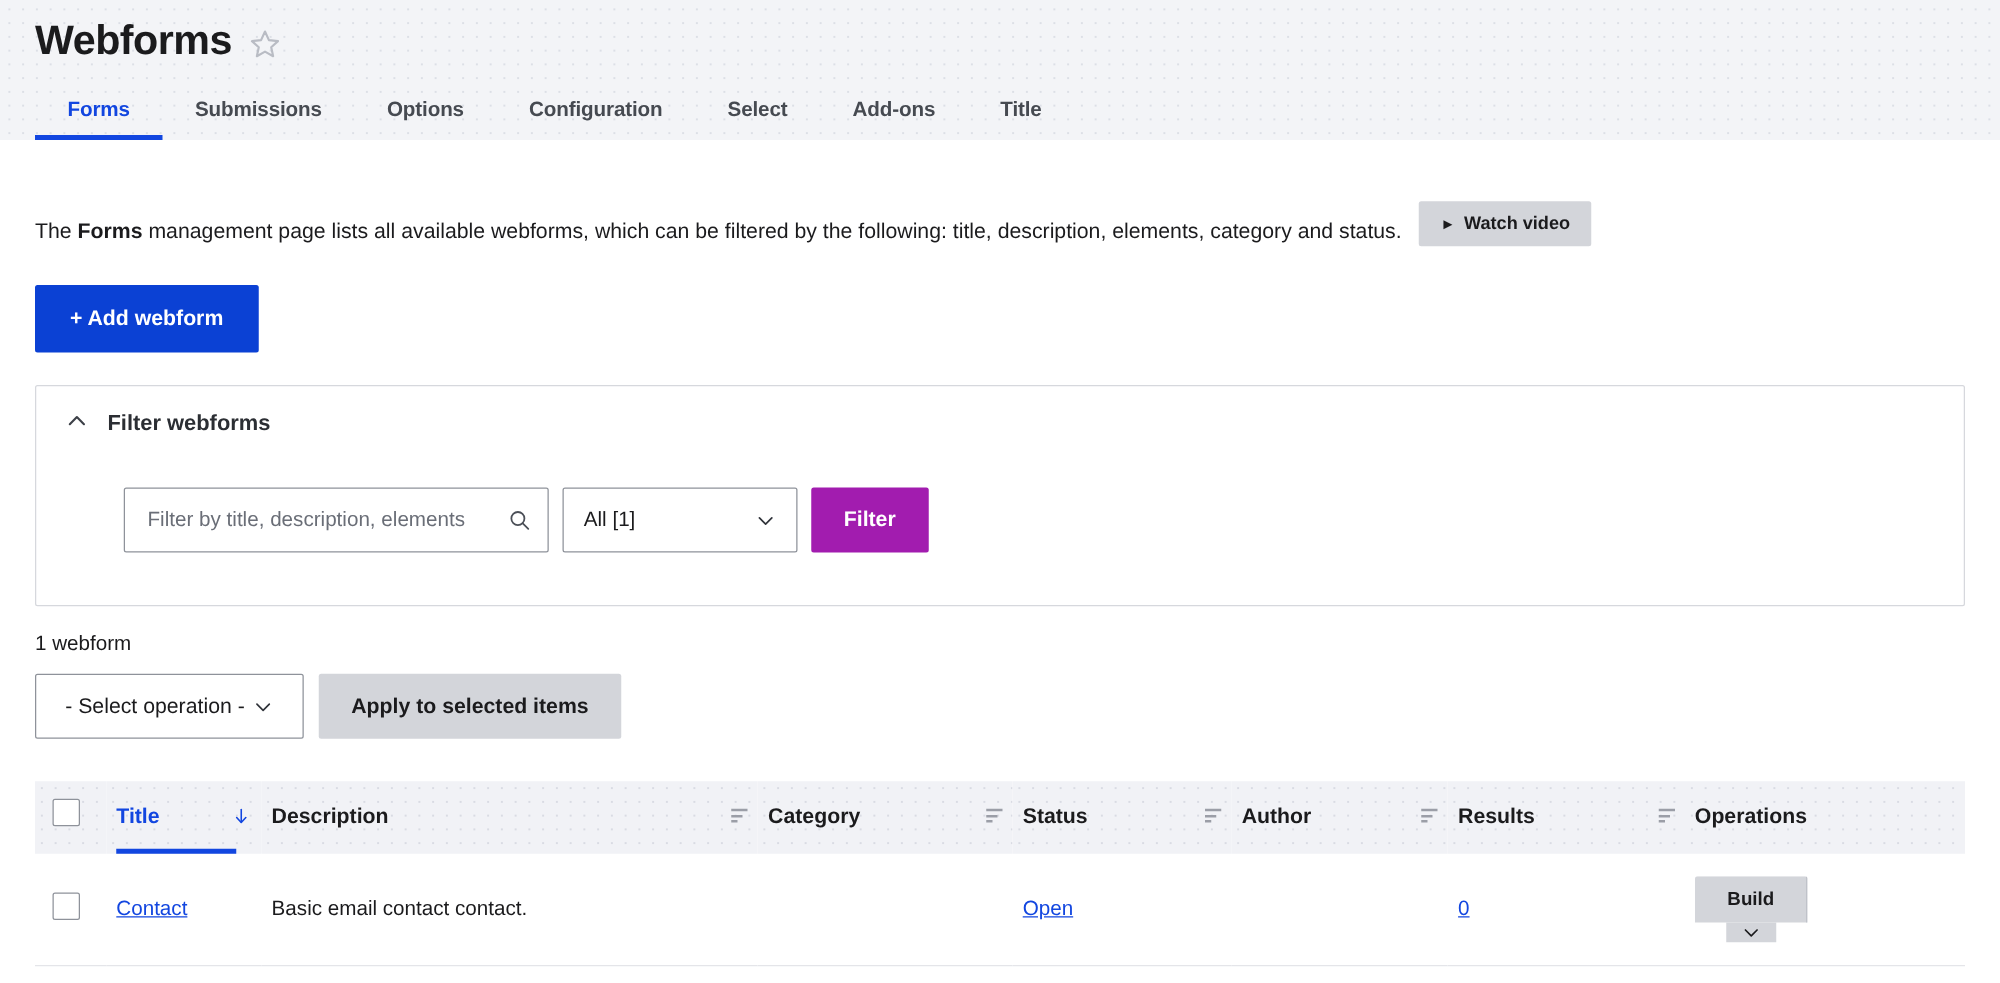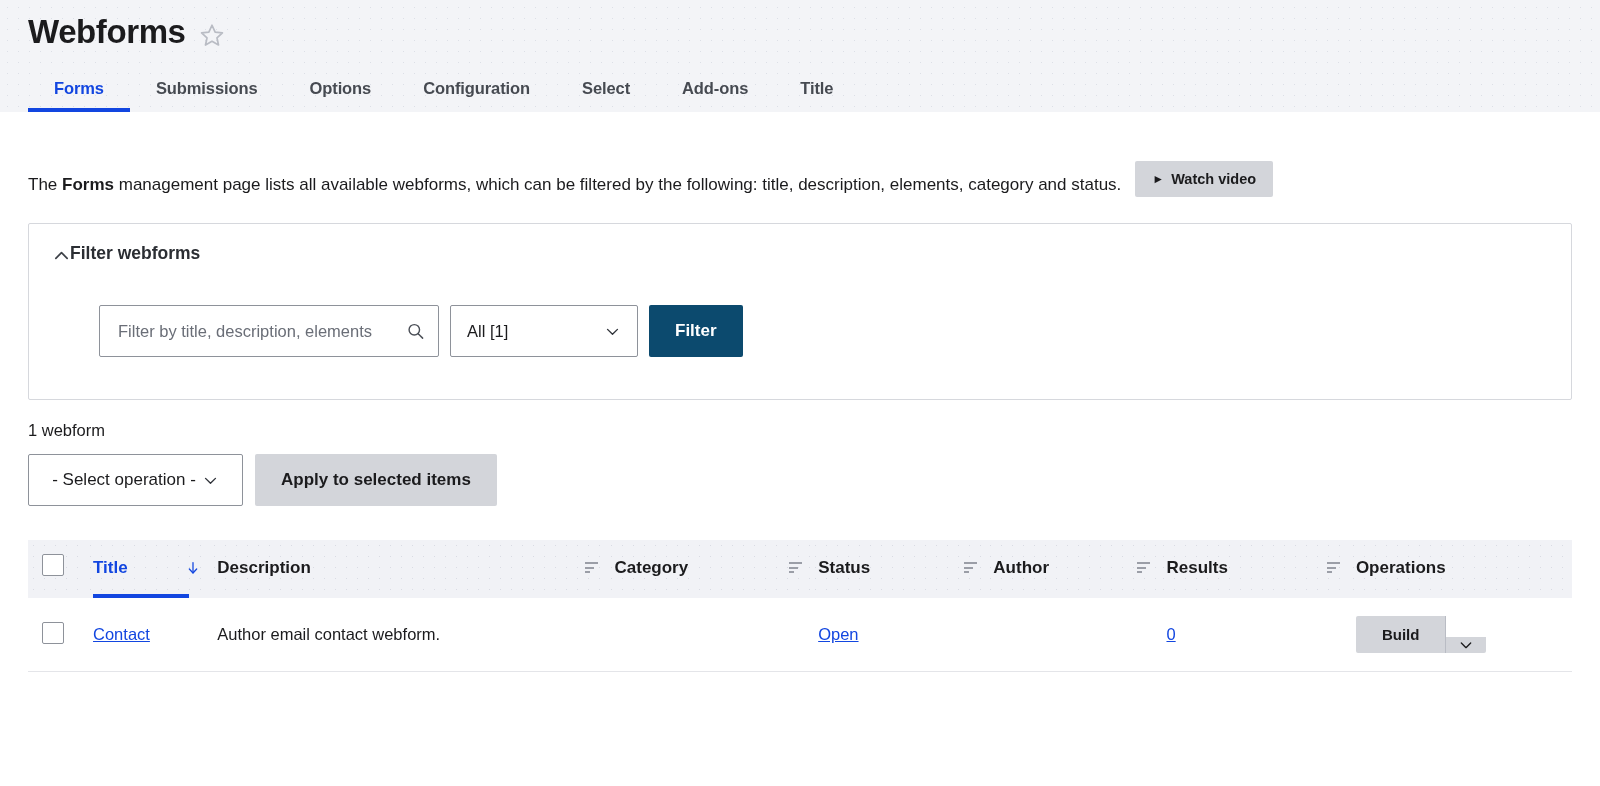--- a/index.html
+++ b/index.html
@@ -122,21 +122,22 @@
 
   
   .filter-panel {
     margin-top: 26px;
     border: 1px solid #d6d8dd;
     border-radius: 2px;
     background: #fff;
   }
   .filter-header {
     display: flex;
-    align-items: flex-end;
+    align-items: flex-start;
+    gap: 16px;
     padding: 19px 24px 10px 24px;
     cursor: pointer;
   }
   .chevron-up {
     width: 17px; height: 17px;
     color: #3d4148;
     display: inline-block;
   }
   .chevron-up svg, .chevron-down-ic svg { display: block; }
   .filter-header-label {
@@ -193,21 +194,21 @@
     font-size: 16.5px;
     cursor: pointer;
   }
   .select-box .val { flex: 1; }
   .chevron-down-ic {
     width: 17px; height: 17px;
     color: #30333a;
   }
 
   .filter-btn {
-    background: #0c4a6e;
+    background: #a21caf;
     color: #fff;
     font-size: 17px;
     font-weight: bold;
     border: none;
     border-radius: 2px;
     height: 52px;
     padding: 0 26px;
     cursor: pointer;
     font-family: "Liberation Sans", sans-serif;
   }
@@ -336,23 +337,24 @@
     display: inline-block;
     cursor: pointer;
   }
   a.link {
     color: #1246e0;
     text-decoration: underline;
     cursor: pointer;
   }
   .build-split {
     display: inline-flex;
-    align-items: flex-end;
+    align-items: center;
     border-radius: 2px;
     overflow: hidden;
+    flex-direction: column;
   }
   .build-main {
     background: #d3d5da;
     font-size: 15px;
     font-weight: bold;
     color: #1b1b1d;
     padding: 10px 26px;
     border: none;
     border-right: 1px solid #b9bcc4;
     cursor: pointer;
@@ -398,20 +400,21 @@
   <div class="intro-row">
     <div>
       <span>The </span><span class="strong">Forms</span><span> management page lists all available webforms, which can be filtered by the following: title, description, elements, category and status.</span>
     </div>
     <button class="watch-video">
       <span class="play-icon">►</span>
       <span>Watch video</span>
     </button>
   </div>
 
+  <button class="add-webform">+ Add webform</button>
 
   
   <div class="filter-panel">
     <div class="filter-header">
       <span class="chevron-up">
         <svg viewBox="0 0 24 24" width="17" height="17" fill="none" stroke="currentColor" stroke-width="2.4" stroke-linecap="round" stroke-linejoin="round">
           <polyline points="4,16 12,8 20,16"></polyline>
         </svg>
       </span>
       <span class="filter-header-label">Filter webforms</span>
@@ -534,21 +537,21 @@
         </tr>
       </thead>
       <tbody>
         <tr>
           <td class="cell-check">
             <span class="checkbox"></span>
           </td>
           <td>
             <a class="link">Contact</a>
           </td>
-          <td>Author email contact webform.</td>
+          <td>Basic email contact contact.</td>
           <td></td>
           <td>
             <a class="link">Open</a>
           </td>
           <td></td>
           <td>
             <a class="link">0</a>
           </td>
           <td>
             <span class="build-split">

